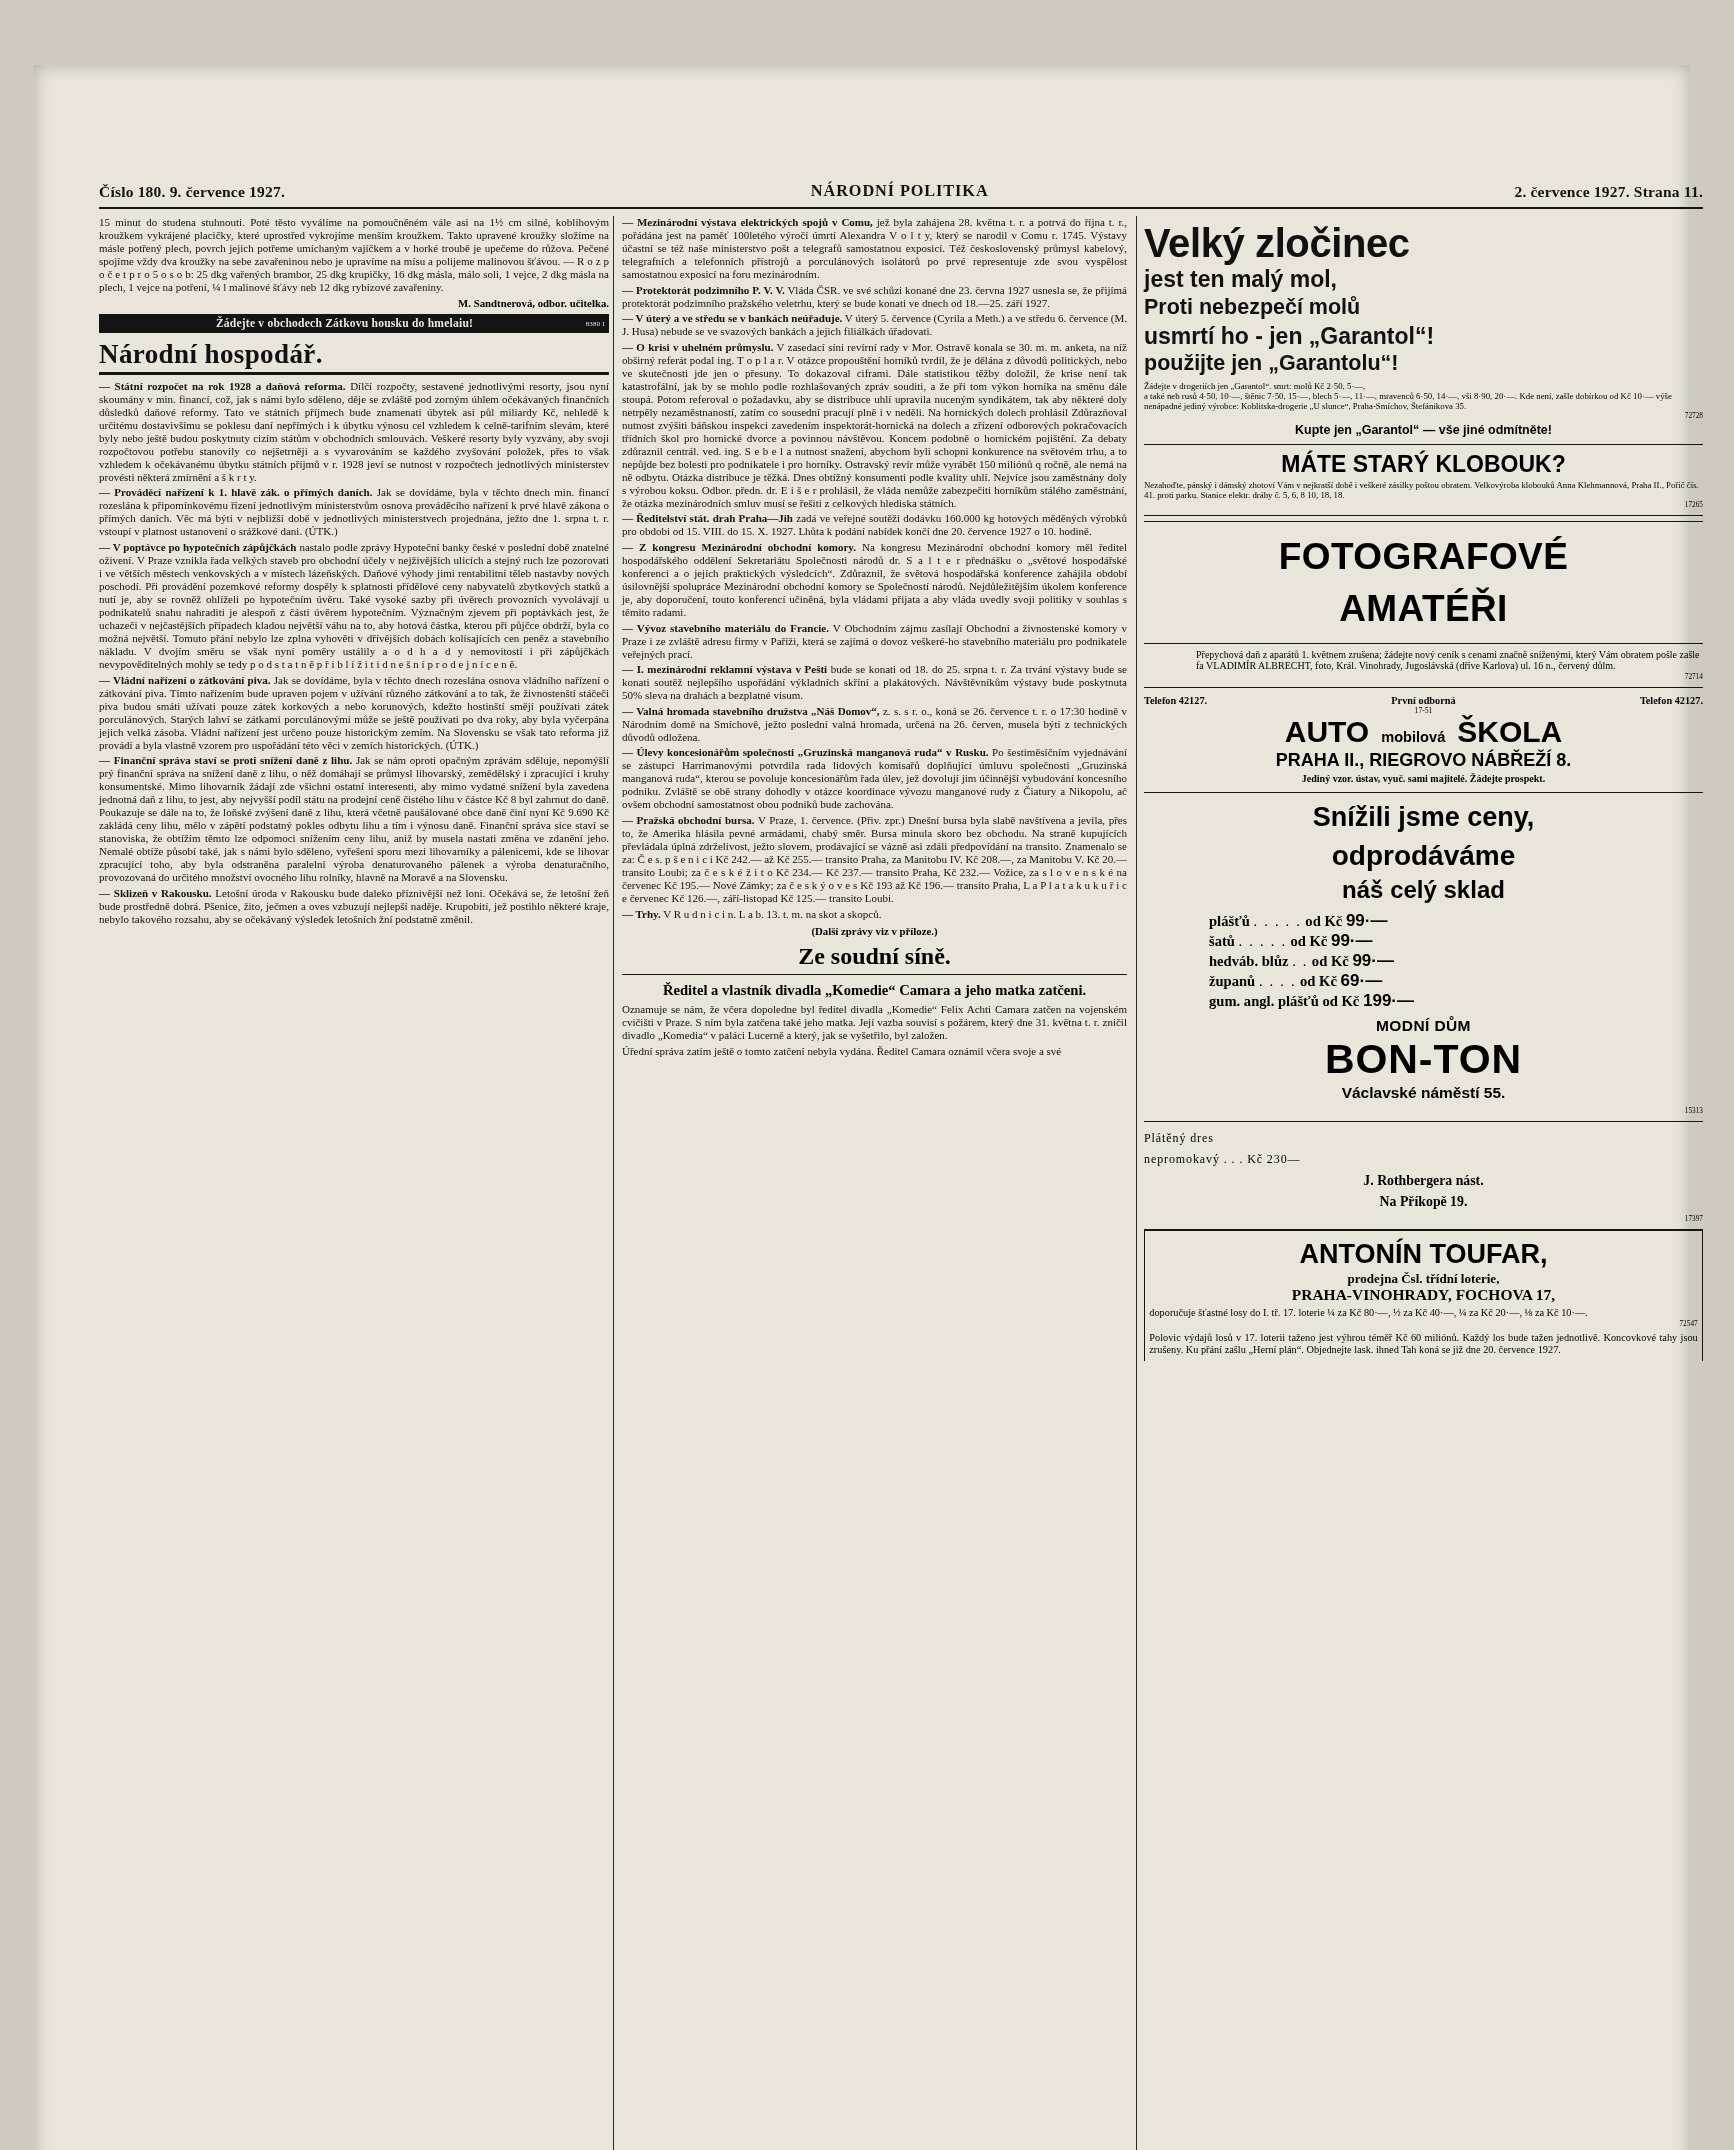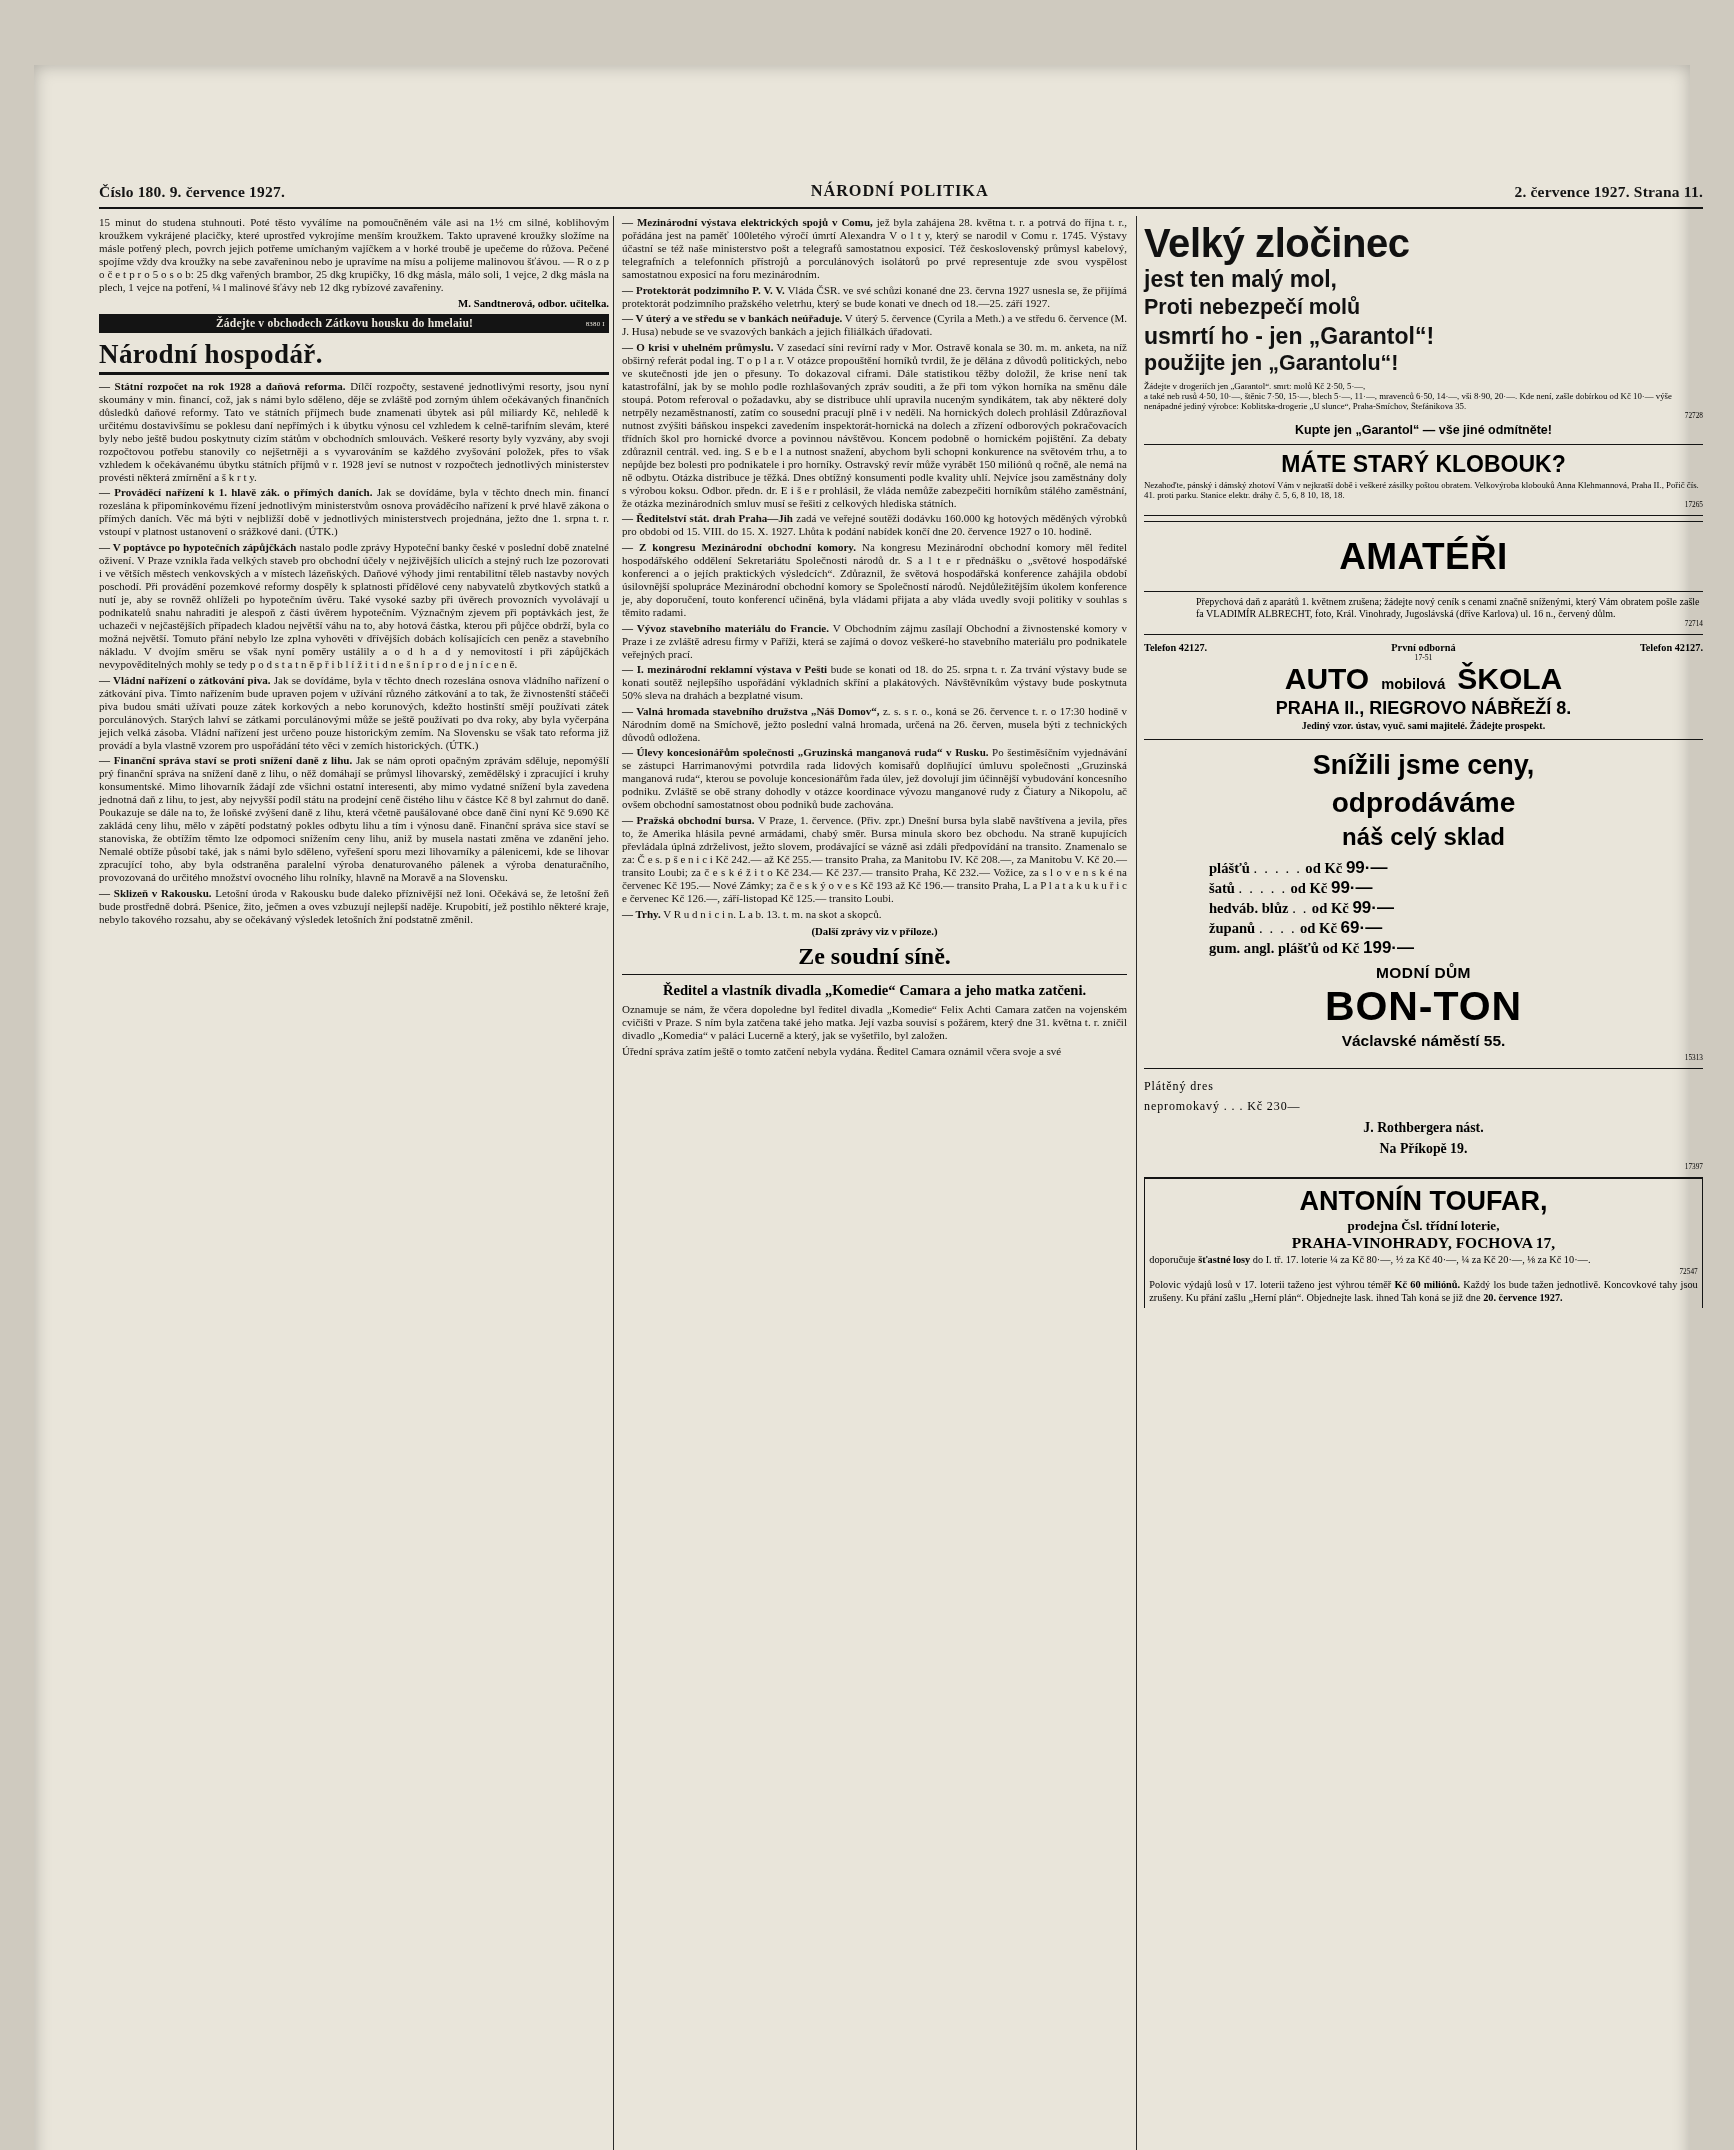--- a/index.html
+++ b/index.html
@@ -114,21 +114,21 @@
   .vaclav{text-align:center;font-family:"Liberation Sans",sans-serif;font-weight:bold;font-size:15.5px;margin:1.7px 0 3.4px 0;}
   .platany{font-size:12px;line-height:15.5px;letter-spacing:0.9px;margin:5.2px 0 1.7px 0;}
   .rothberg{text-align:center;font-weight:bold;font-size:13.8px;line-height:17px;margin:4.3px 0;}
   .toufar-title{
     text-align:center;font-family:"Liberation Sans",sans-serif;font-weight:bold;
     font-size:27px;margin:3.4px 0 0.9px 0;
   }
   .toufar-sub{text-align:center;font-weight:bold;font-size:13px;line-height:16.3px;}
   .toufar-sub.big{font-size:15.5px;}
   .toufar-body{font-size:10.3px;line-height:12.5px;text-align:justify;margin-top:3.4px;}
-  .toufar-body b{font-weight:bold;margin-top:44px;}
+  .toufar-body b{font-weight:normal;margin-top:44px;}
 
   .ze-soudni{
     text-align:center;font-family:"Liberation Serif",serif;font-weight:bold;font-size:24px;
     margin:6px 0 0.9px 0;
   }
   .soud-head{
     text-align:center;font-weight:bold;font-size:14.6px;line-height:18px;margin:1.7px 0 4.3px 0;
   }
   .dalsi{text-align:center;font-weight:bold;font-size:10.8px;margin:4.3px 0;}
   .box-ad{border:1.3px solid #141414;padding:4.3px;}
@@ -208,20 +208,21 @@
         </div>
 
         <div class="ad">
           <div class="ad-klobouk">MÁTE STARÝ KLOBOUK?</div>
           <div class="ad-fine">Nezahoďte, pánský i dámský zhotoví Vám v nejkratší době i veškeré zásilky poštou obratem. Velkovýroba klobouků Anna Klehmannová, Praha II., Pořič čís. 41. proti parku. Stanice elektr. dráhy č. 5, 6, 8 10, 18, 18.</div>
           <div class="right-num">17265</div>
         </div>
 
         <div class="ad">
           <div class="ad-foto-box">
+            <div class="ad-foto">FOTOGRAFOVÉ</div>
             <div class="ad-foto">AMATÉŘI</div>
           </div>
           <div class="ad-para">Přepychová daň z aparátů 1. květnem zrušena; žádejte nový ceník s cenami značně sníženými, který Vám obratem pošle zašle fa VLADIMÍR ALBRECHT, foto, Král. Vinohrady, Jugoslávská (dříve Karlova) ul. 16 n., červený důlm.</div>
           <div class="right-num">72714</div>
         </div>
 
         <div class="ad">
           <div class="telrow">
             <span>Telefon 42127.</span>
             <span>První odborná</span>

